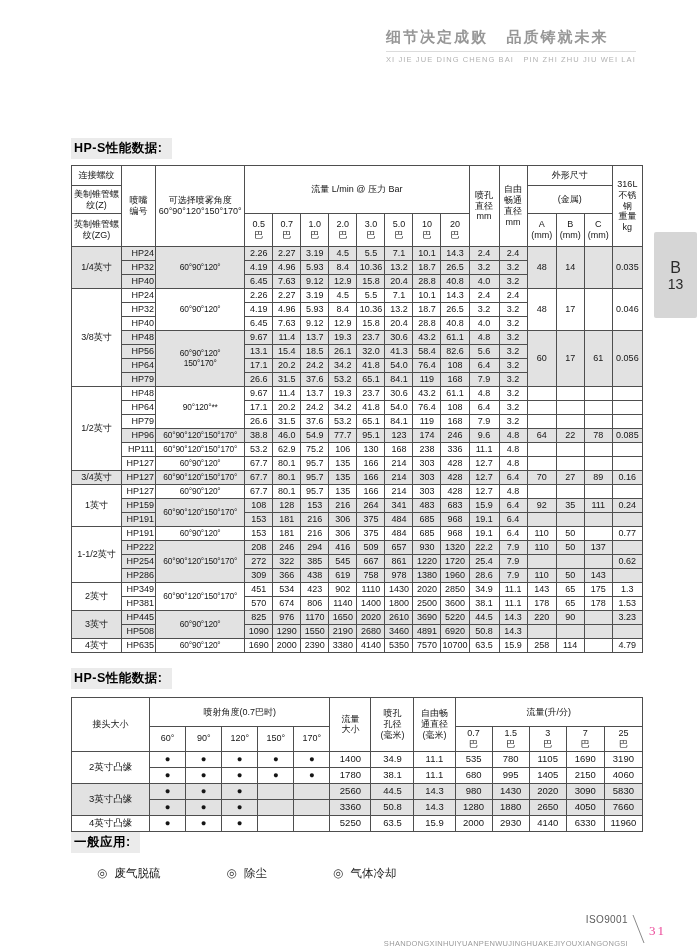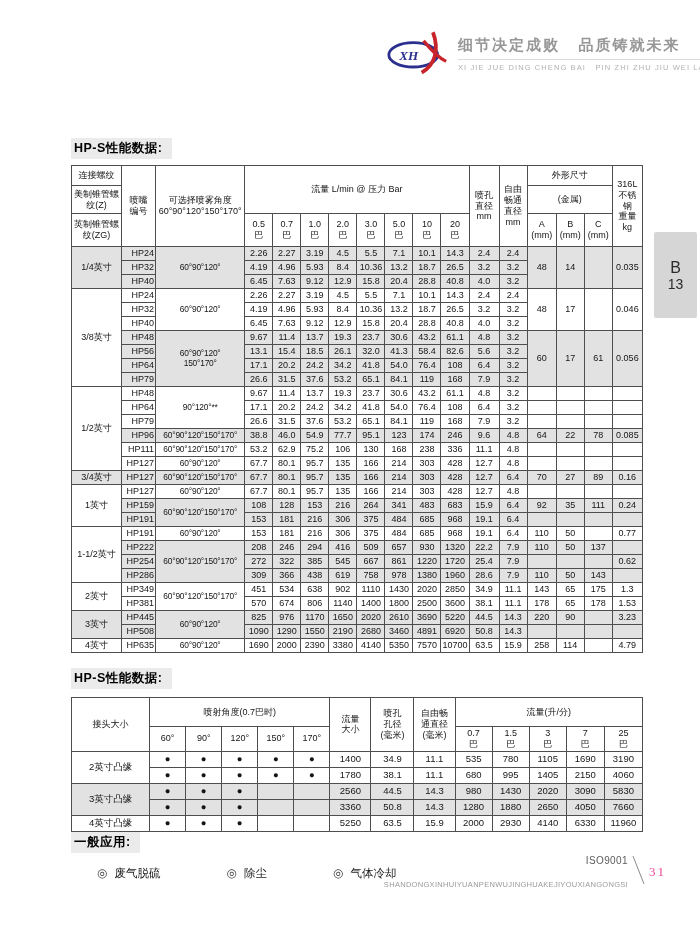--- a/index.html
+++ b/index.html
@@ -41,40 +41,32 @@
   #t2 thead tr:nth-child(1) th{height:26px;}
   #t2 thead tr:nth-child(2) th{height:15px;}
   .dot{font-size:8px;}
 
   
   .apps{display:flex;gap:66px;padding-left:26px;margin-top:13px;font-size:11.5px;color:#222;}
   .apps .it{display:flex;align-items:center;gap:7px;}
   .apps .b{font-size:12px;color:#333;}
 
   
-  .footer{position:absolute;right:34px;top:855px;display:flex;align-items:center;gap:3px;}
+  .footer{position:absolute;right:34px;top:914px;display:flex;align-items:center;gap:3px;}
   .f-col{display:flex;flex-direction:column;align-items:flex-end;}
   .f-iso{font-size:10px;color:#5c5c5c;letter-spacing:0.4px;}
   .f-co{font-size:7.5px;color:#9a9a9a;letter-spacing:0.3px;margin-top:14px;}
   .f-num{font-family:"Liberation Serif",serif;font-size:13px;color:#ec4899;letter-spacing:2px;}
 </style>
 </head>
 <body>
 
 <div class="page">
 
   <div class="brand">
-    <span>
-      <svg width="62" height="48" viewBox="0 0 66 48">
-        <ellipse cx="29" cy="27" rx="26" ry="13" fill="none" stroke="#2b2f8e" stroke-width="3"></ellipse>
-        <text x="14" y="32" font-size="14" font-style="italic" font-weight="bold" fill="#2b2f8e" font-family="Liberation Serif, serif">XH</text>
-        <path d="M38 46 C52 38 57 22 50 3" stroke="#c8242b" stroke-width="4" fill="none"></path>
-        <path d="M40 12 C48 22 56 30 64 34" stroke="#c8242b" stroke-width="3.5" fill="none"></path>
-      </svg>
-    </span>
     <div>
       <div class="slogan-cn">细节决定成败   品质铸就未来</div>
       <div class="slogan-py">XI JIE JUE DING CHENG BAI   PIN ZHI ZHU JIU WEI LAI</div>
     </div>
   </div>
 
   <div class="side-tab">
     <span class="l">B</span>
     <span class="n">13</span>
   </div>
@@ -544,21 +536,21 @@
             <td class="c-num">50</td>
             <td class="c-num">143</td>
             <td class="c-num"></td>
           </tr>
           <tr>
             <td class="c-size" rowspan="2">2英寸</td>
             <td class="c-model">HP349</td>
             <td class="c-angle" rowspan="2">60°90°120°150°170°</td>
             <td class="c-num">451</td>
             <td class="c-num">534</td>
-            <td class="c-num">638</td>
+            <td class="c-num">423</td>
             <td class="c-num">902</td>
             <td class="c-num">1110</td>
             <td class="c-num">1430</td>
             <td class="c-num">2020</td>
             <td class="c-num">2850</td>
             <td class="c-num">34.9</td>
             <td class="c-num">11.1</td>
             <td class="c-num">143</td>
             <td class="c-num">65</td>
             <td class="c-num">175</td>

